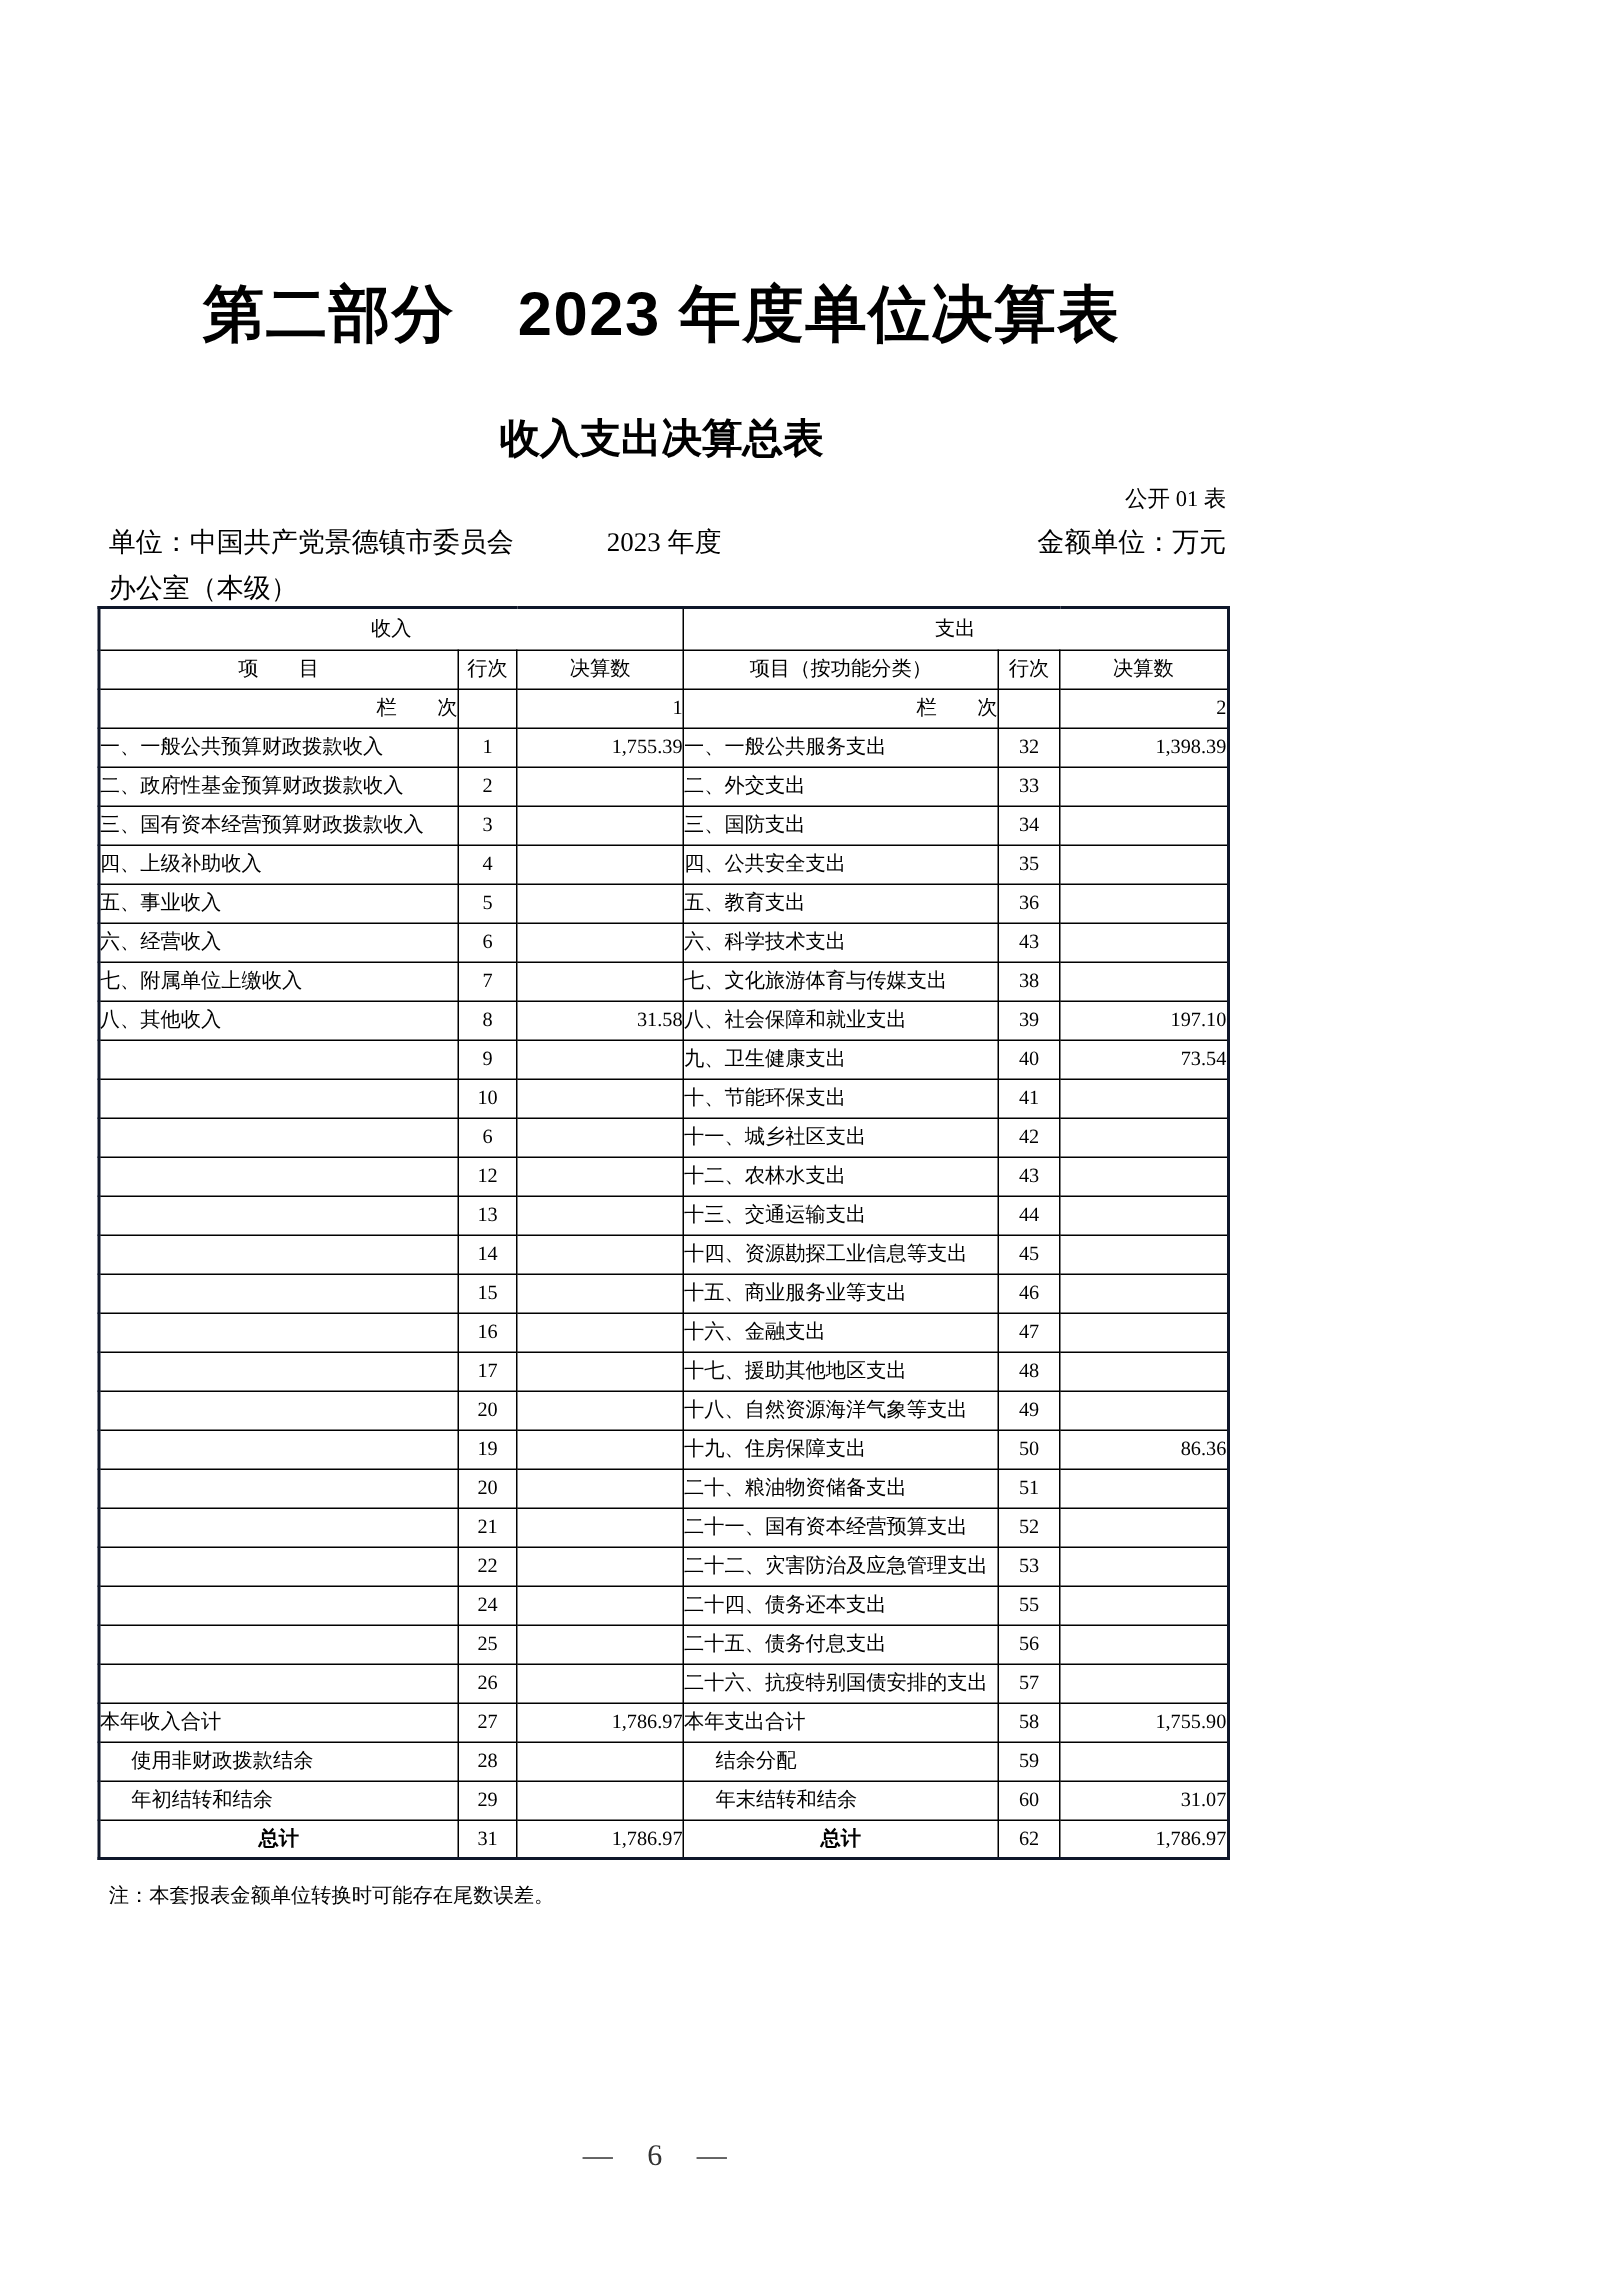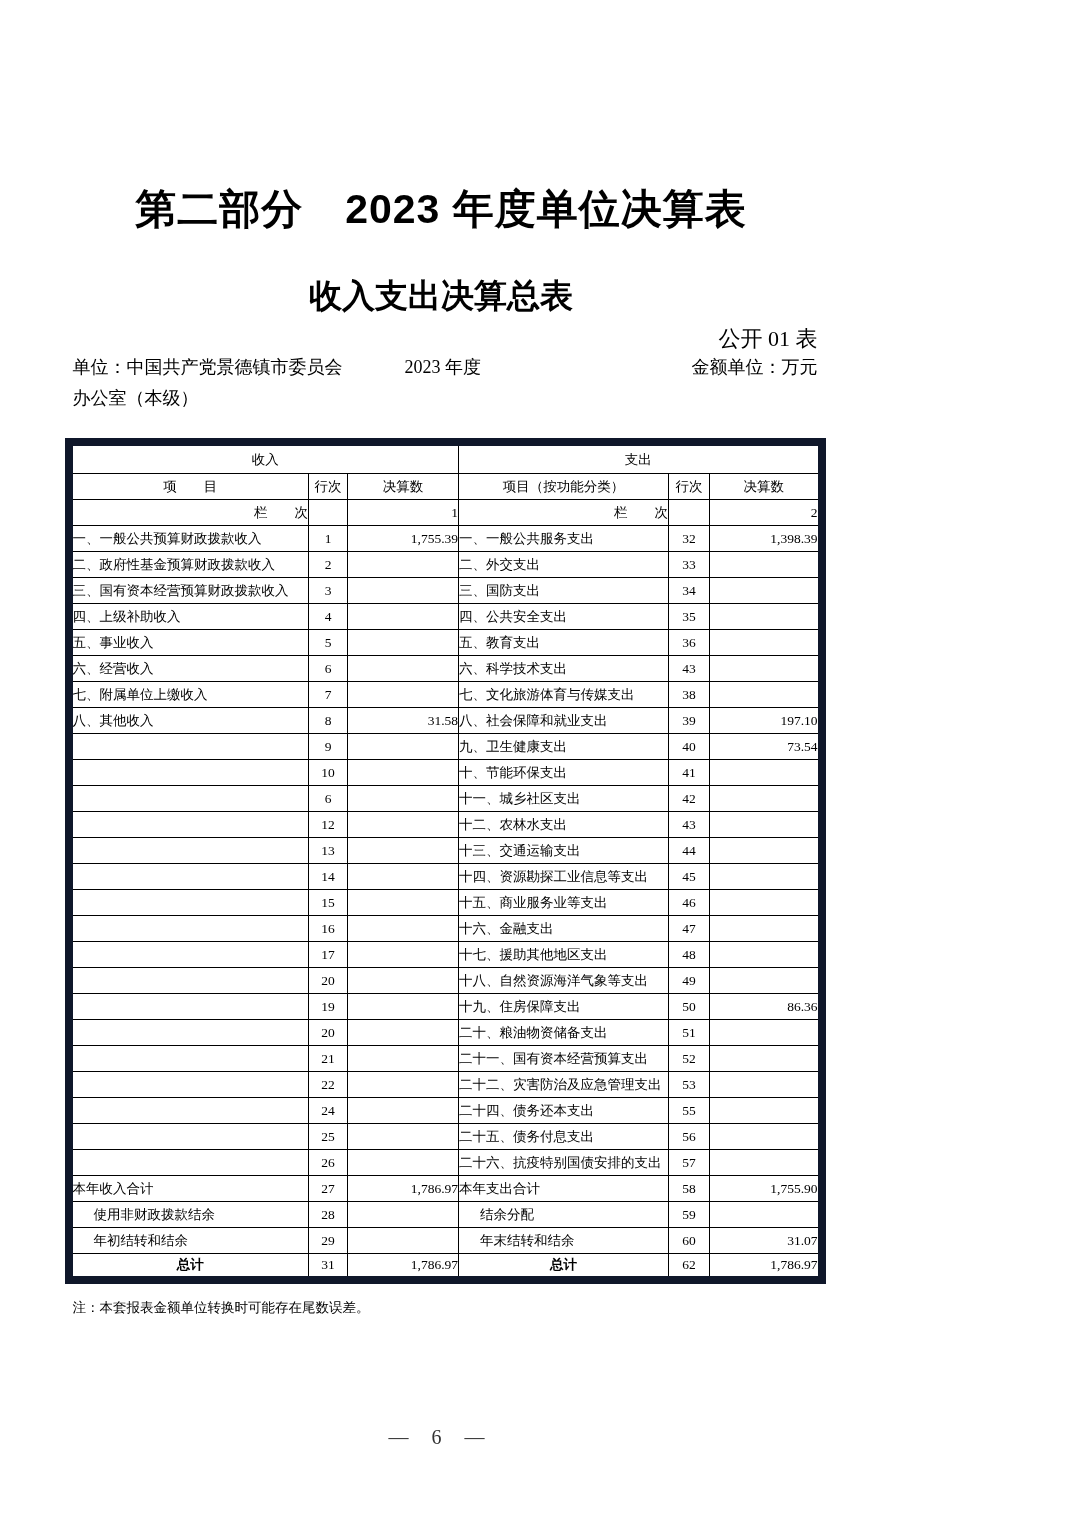--- a/index.html
+++ b/index.html
@@ -19,46 +19,45 @@
     font-weight: 700;
     font-size: 41px;
     line-height: 1.15;
     letter-spacing: 1px;
   }
   .subtitle {
     margin: 0; padding-top: 45px;
     text-align: center;
     font-family: "Liberation Sans", "DejaVu Sans", sans-serif;
     font-weight: 700;
-    font-size: 33px;
+    font-size: 27px;
     line-height: 1.1;
   }
   .content { width: 753px; margin: 0 auto; }
   .table-code {
     text-align: right;
-    font-size: 22px;
+    font-size: 15px;
     margin-top: 14px;
     line-height: 22px;
   }
   .meta-row {
     position: relative;
     height: 58px;
     font-size: 18px;
     margin-top: 2px;
   }
   .unit-block { position: absolute; left: 8px; top: 0; line-height: 31px; }
   .fiscal-year { position: absolute; left: 340px; top: 0; line-height: 31px; }
   .amount-unit { position: absolute; right: 0; top: 0; line-height: 31px; }
 
   table.budget-table {
     width: 753px;
     border-collapse: collapse;
     table-layout: fixed;
-    border: 8px solid #0f172a;
-    margin-top: 28px;
+    border: 2px solid #0f172a;
   }
   table.budget-table th, table.budget-table td {
     border: 1px solid #000;
     font-size: 13.5px;
     font-weight: normal;
     padding: 0;
     overflow: hidden;
     white-space: nowrap;
     vertical-align: middle;
   }

